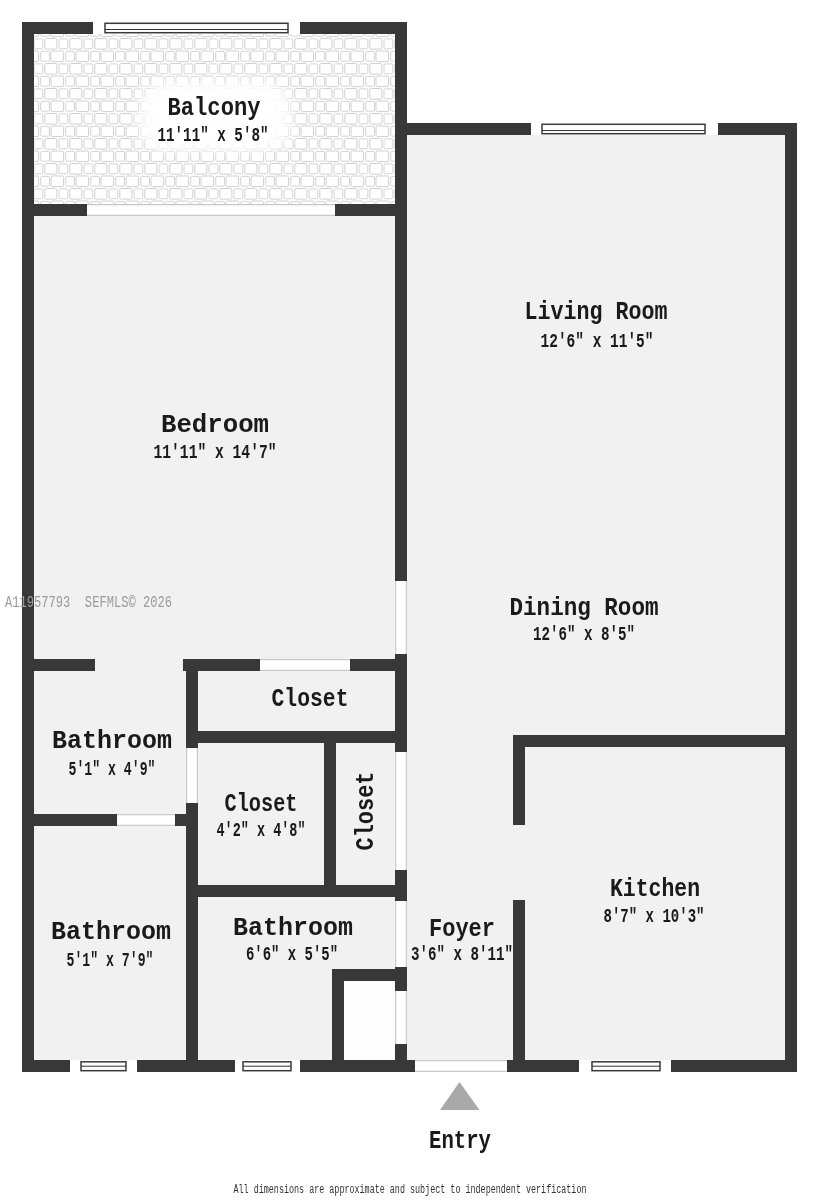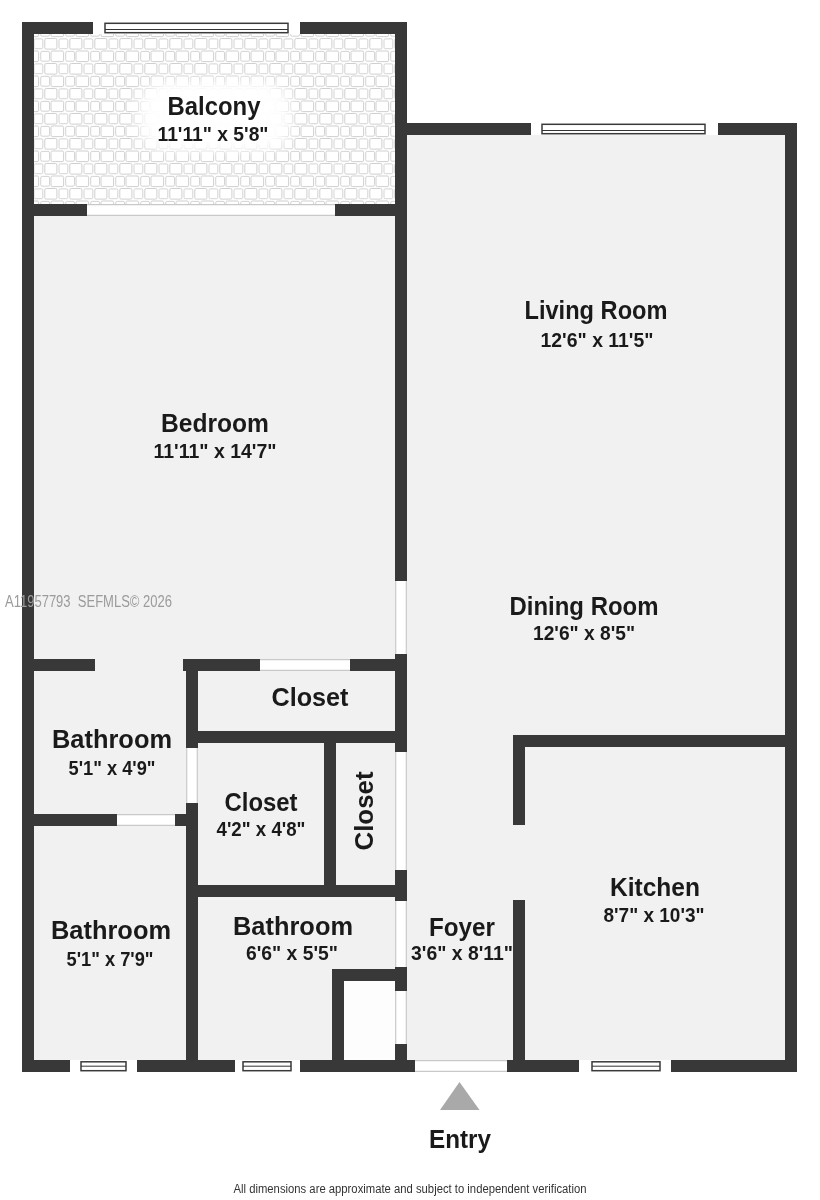--- a/index.html
+++ b/index.html
@@ -1,17 +1,17 @@
 <!DOCTYPE html>
 <html><head>
 <meta charset="utf-8">
 <style>
   html,body{margin:0;padding:0;background:#ffffff;}
   .page{position:relative;width:820px;height:1200px;background:#ffffff;overflow:hidden;
-        font-family:Liberation Sans, sans-serif;}
+        font-family:Liberation Mono, monospace;}
   svg{display:block;}
 </style>
 </head>
 <body>
 <div class="page">
 <svg width="820" height="1200" viewBox="0 0 820 1200">
 <defs>
   <filter id="halo" x="-50%" y="-50%" width="200%" height="200%">
     <feGaussianBlur stdDeviation="7"></feGaussianBlur>
   </filter>

